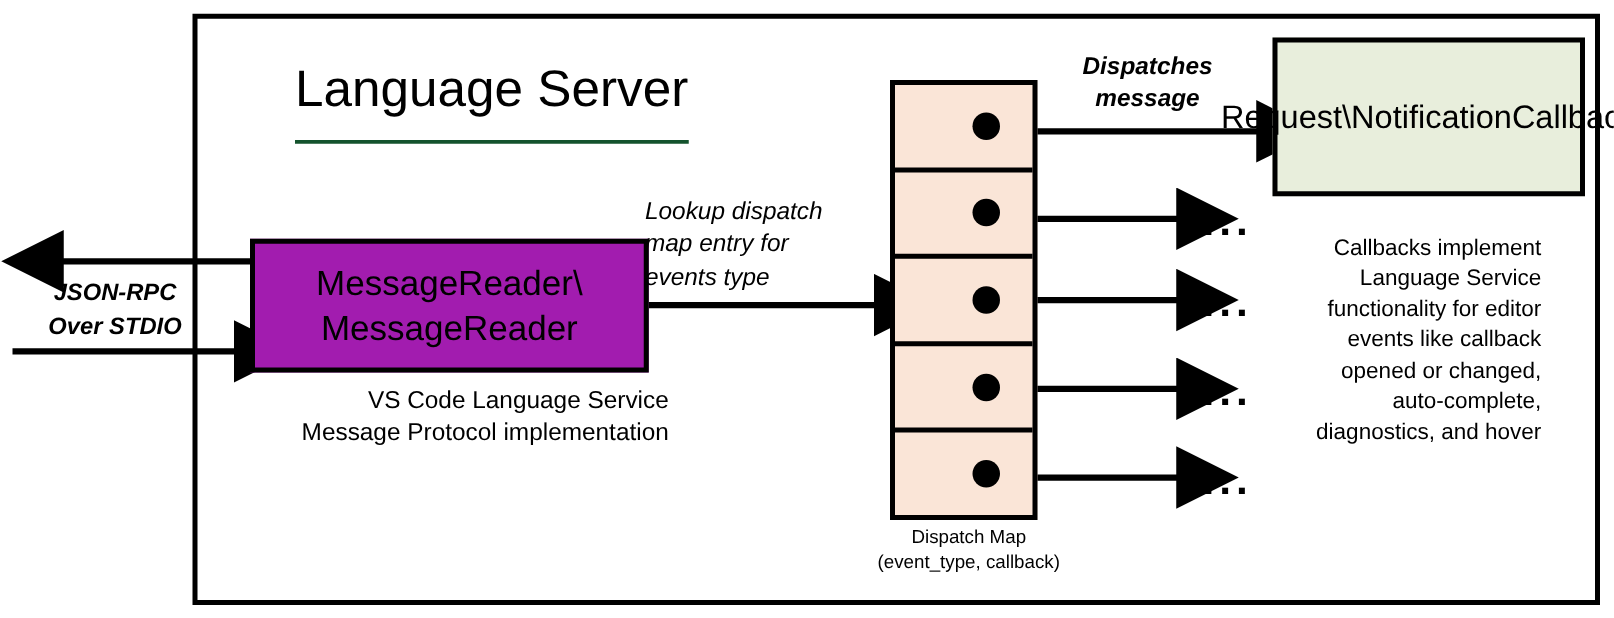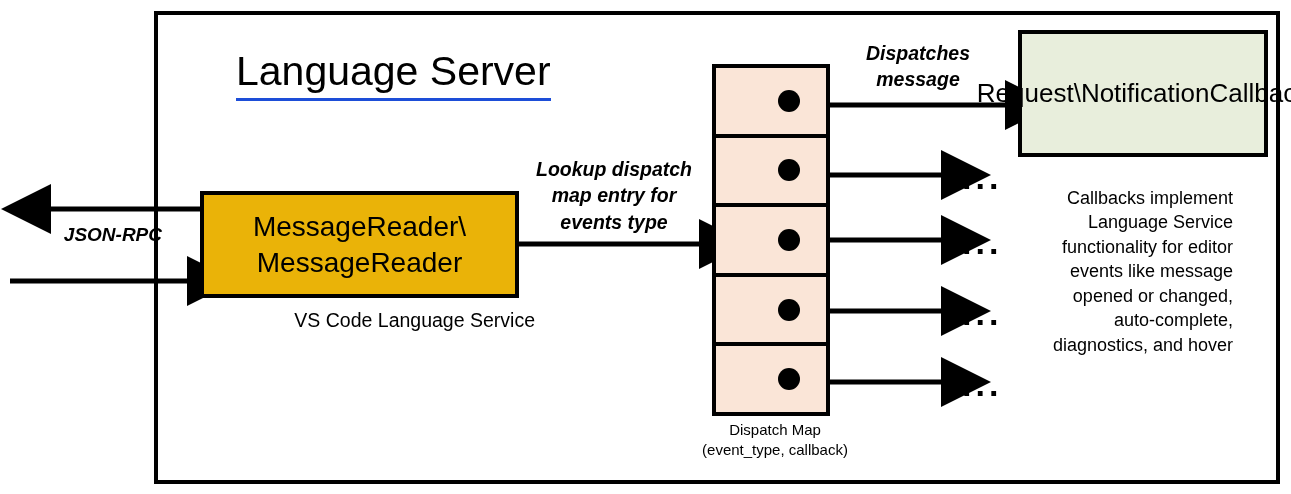--- a/index.html
+++ b/index.html
@@ -11,36 +11,36 @@
   .abs{position:absolute;}
   .ctr{display:flex;align-items:center;justify-content:center;text-align:center;}
 
   
   #outer-frame{left:154px;top:11px;width:1126px;height:473px;
                border:4px solid #000;box-sizing:border-box;background:transparent;}
 
   
   #page-title{left:236px;top:48px;width:340px;font-size:41px;line-height:1.15;
               text-align:left;white-space:nowrap;}
-  #page-title span{border-bottom:3px solid #1d4ed8;padding-bottom:4px;}
+  #page-title span{border-bottom:3px solid #14532d;padding-bottom:18px;}
 
   
   #mr-box{left:200px;top:191px;width:319px;height:107px;
-          background:#eab308;border:4px solid #000;box-sizing:border-box;
+          background:#a21caf;border:4px solid #000;box-sizing:border-box;
           font-size:28px;line-height:1.28;flex-direction:column;}
   #mr-caption{left:185px;top:307px;width:350px;font-size:19.5px;line-height:1.34;
               text-align:right;}
 
   
   #jsonrpc-label{left:22px;top:222px;width:140px;font-size:19px;line-height:1.4;
-                 text-align:right;font-style:italic;font-weight:bold;}
+                 text-align:center;font-style:italic;font-weight:bold;}
 
   
   #lookup-label{left:516px;top:156px;width:196px;font-size:19.5px;line-height:1.35;
-                text-align:center;font-style:italic;font-weight:bold;}
+                font-style:italic;font-weight:normal;}
 
   
   #dispatch-label{left:828px;top:40px;width:180px;font-size:19.5px;line-height:1.35;
                   text-align:center;font-style:italic;font-weight:bold;}
 
   
   #dispatch-map{left:712px;top:64px;width:118px;height:352px;
                 border:4px solid #000;box-sizing:border-box;background:#FAE5D7;
                 display:flex;flex-direction:column;}
   #dispatch-map .cell{flex:1 1 0;border-bottom:4px solid #000;box-sizing:border-box;
@@ -93,28 +93,30 @@
       <path d="M784,382 L946,382" marker-end="url(#ahead)"></path>
     </g>
   </svg>
 
   <div class="abs" id="page-title">
     <span>Language Server</span>
   </div>
 
   <div class="abs" id="jsonrpc-label">
     <div>JSON-RPC</div>
+    <div>Over STDIO</div>
   </div>
 
   <div class="abs ctr" id="mr-box">
     <div>MessageReader\</div>
     <div>MessageReader</div>
   </div>
   <div class="abs" id="mr-caption">
     <div>VS Code Language Service</div>
+    <div>Message Protocol implementation</div>
   </div>
 
   <div class="abs" id="lookup-label">
     <div>Lookup dispatch</div>
     <div>map entry for</div>
     <div>events type</div>
   </div>
 
   <div class="abs" id="dispatch-label">
     <div>Dispatches</div>
@@ -150,19 +152,19 @@
 
   <div class="abs ctr" id="callback-box">
     <div>Request\</div>
     <div>Notification</div>
     <div>Callback</div>
   </div>
   <div class="abs" id="callback-caption">
     <div>Callbacks implement</div>
     <div>Language Service</div>
     <div>functionality for editor</div>
-    <div>events like message</div>
+    <div>events like callback</div>
     <div>opened or changed,</div>
     <div>auto-complete,</div>
     <div>diagnostics, and hover</div>
   </div>
 
 </div>
 
 </body></html>

